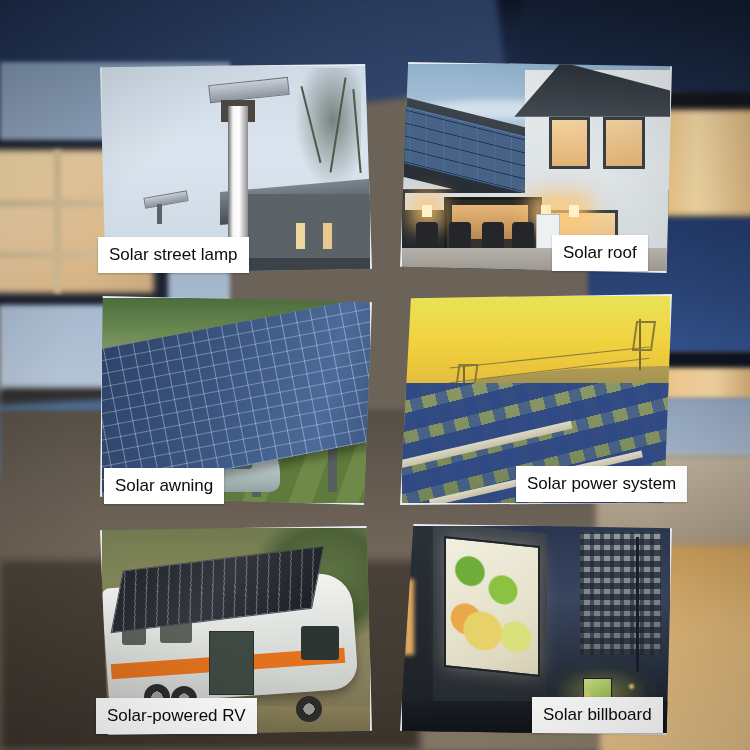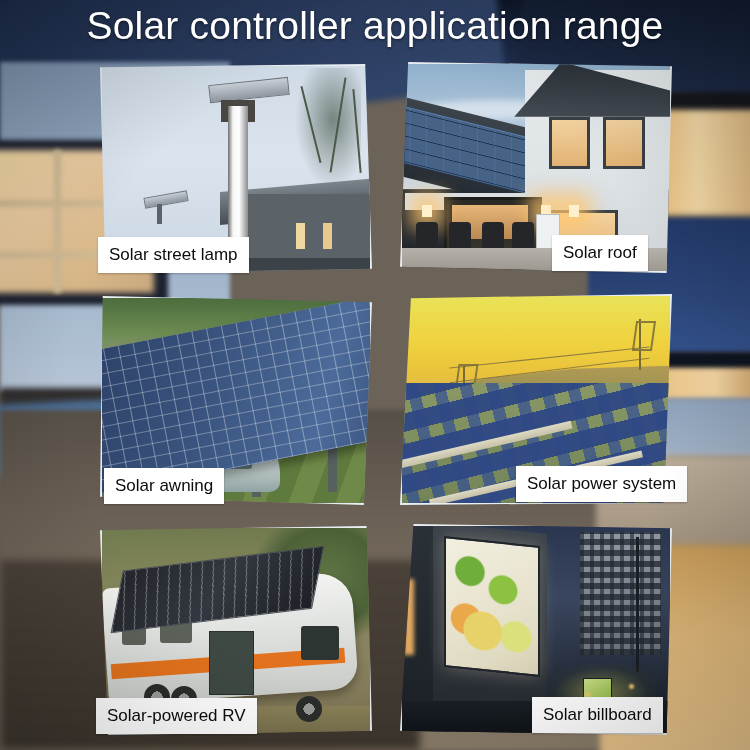--- a/index.html
+++ b/index.html
@@ -330,21 +330,20 @@
     <div class="bg-layer bg-win-dark-t"></div>
     <div class="bg-layer bg-amber-win"></div>
     <div class="bg-layer bg-blue-slab"></div>
     <div class="bg-layer bg-blue-slab2"></div>
     <div class="bg-layer bg-amber-win2"></div>
     <div class="bg-layer bg-grey-right"></div>
     <div class="bg-layer bg-right-tan"></div>
     <div class="bg-layer bg-amber-br"></div>
   </div>
 
-  <div class="title">Solar controller application range</div>
 
   <div class="panel" id="p1">
     <div class="photo">
       <div class="p1-sky"></div>
       <div class="p1-tree"></div>
       <div class="p1-branch" style="right:12%;top:6%;width:2px;height:46%;transform:rotate(9deg);"></div>
       <div class="p1-branch" style="right:22%;top:10%;width:2px;height:38%;transform:rotate(-14deg);"></div>
       <div class="p1-branch" style="right:5%;top:12%;width:2px;height:40%;transform:rotate(-5deg);"></div>
       <div class="p1-roof"></div>
       <div class="p1-house"></div>

